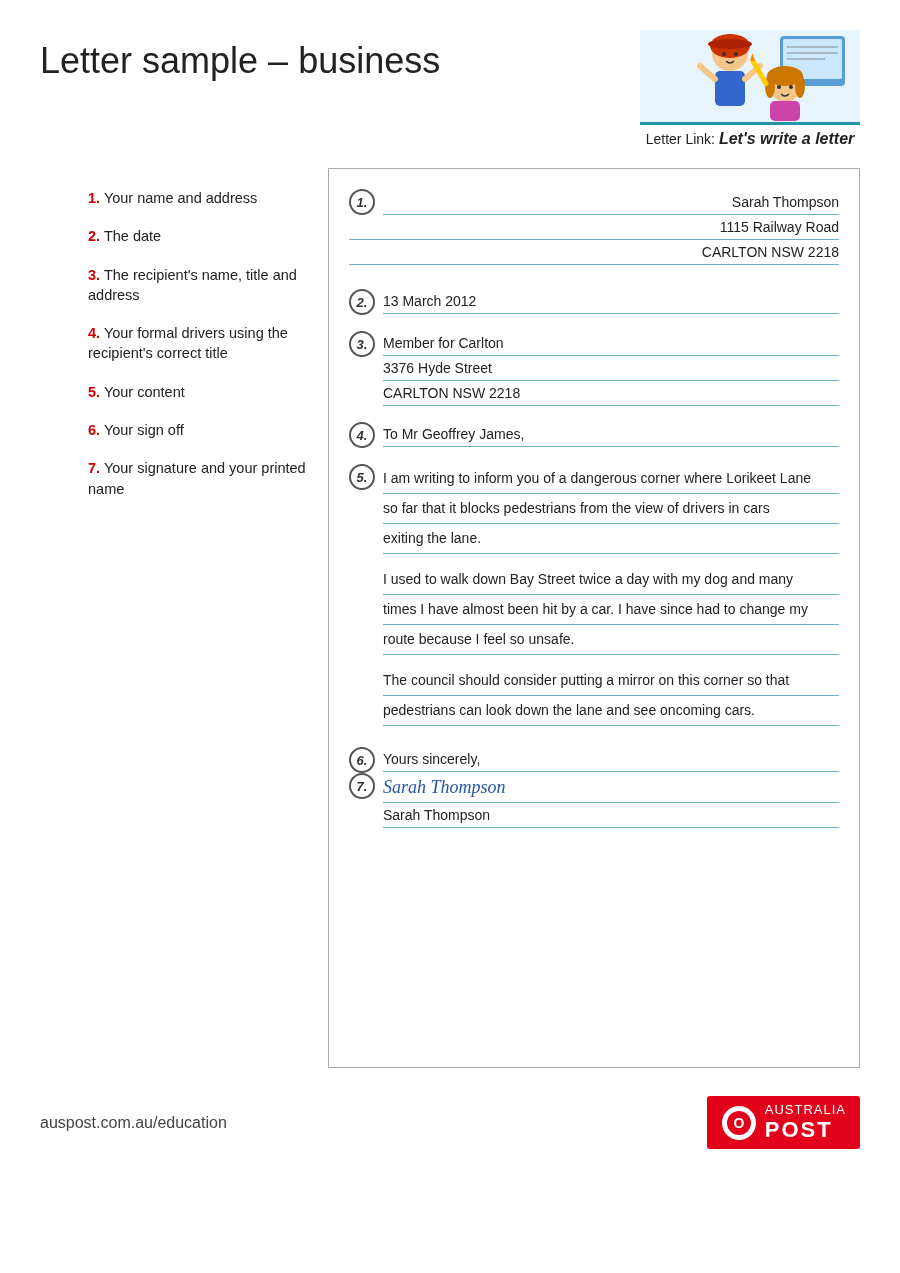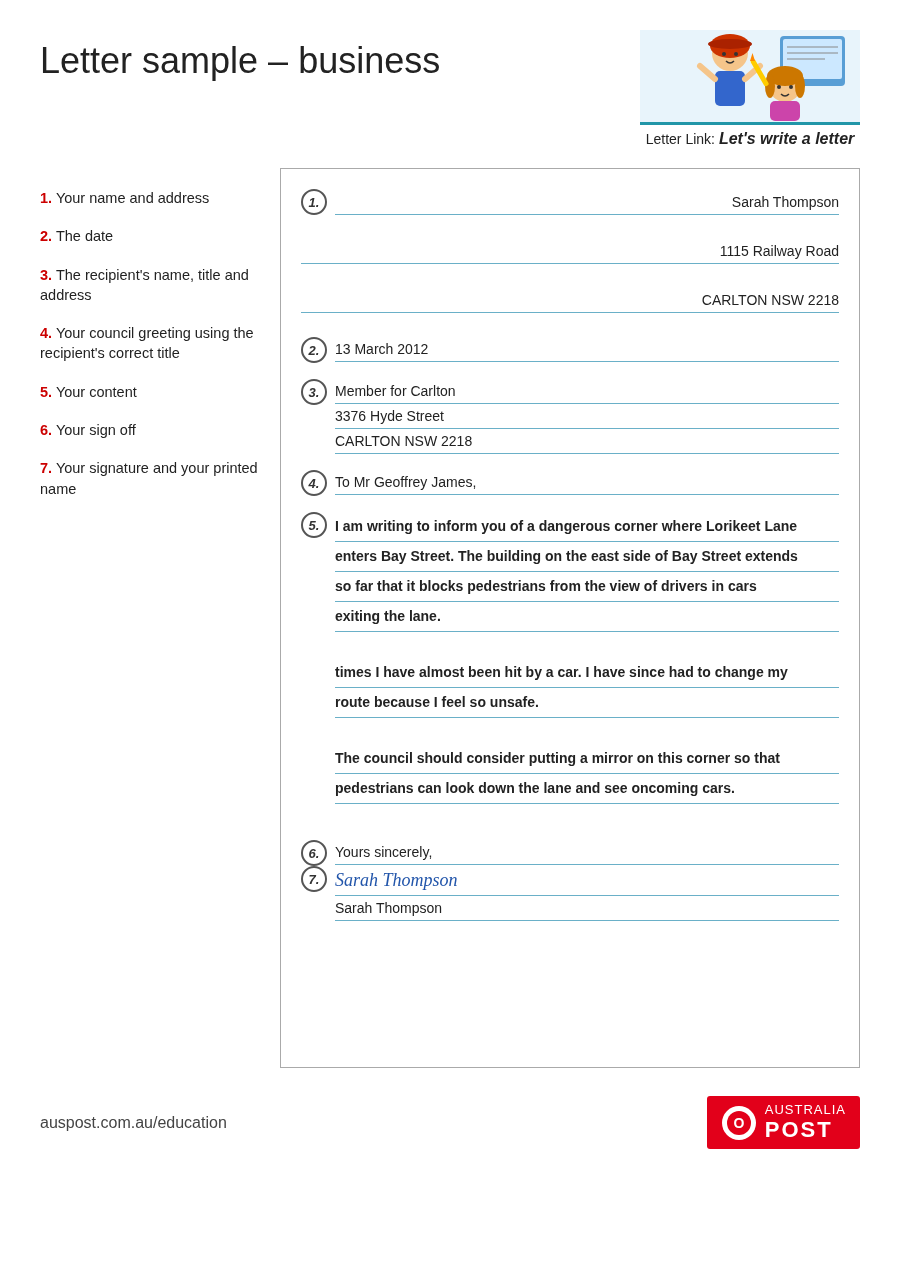--- a/index.html
+++ b/index.html
@@ -65,20 +65,21 @@
       display: flex;
       gap: 20px;
       margin-top: 20px;
     }
 
     
     .sidebar {
       width: 220px;
       flex-shrink: 0;
       padding-top: 20px;
+      margin-left: 48px;
     }
     .sidebar-item {
       margin-bottom: 18px;
       font-size: 14.5px;
       line-height: 1.4;
     }
     .sidebar-item .num {
       color: #cc0000;
       font-weight: bold;
     }
@@ -109,21 +110,20 @@
       margin-right: 8px;
       background: #fff;
     }
 
     .letter-line-right {
       border-bottom: 1px solid #6ab0c8;
       padding: 4px 0;
       min-height: 24px;
       text-align: right;
       font-size: 14px;
-      margin-top: 24px;
     }
 
     
     .section-address {
       margin-bottom: 14px;
     }
     .section-address-first {
       display: flex;
       align-items: center;
       justify-content: flex-end;
@@ -141,22 +141,21 @@
 
     .spacer-line {
       border-bottom: 1px solid #6ab0c8;
       min-height: 24px;
       padding: 4px 0;
       font-size: 14px;
     }
 
     
     .content-paragraph {
-      margin-bottom: 26px;
-      font-weight: bold;
+      margin-bottom: 11px;
     }
     .content-line {
       border-bottom: 1px solid #6ab0c8;
       padding: 4px 0;
       min-height: 22px;
       font-size: 14px;
       line-height: 1.5;
     }
 
     
@@ -256,21 +255,21 @@
     <div class="sidebar-item">
       <span class="num">2.</span>
       <span>The date</span>
     </div>
     <div class="sidebar-item">
       <span class="num">3.</span>
       <span>The recipient's name, title and address</span>
     </div>
     <div class="sidebar-item">
       <span class="num">4.</span>
-      <span>Your council greeting using the recipient's correct title</span>
+      <span>Your formal drivers using the recipient's correct title</span>
     </div>
     <div class="sidebar-item">
       <span class="num">5.</span>
       <span>Your content</span>
     </div>
     <div class="sidebar-item">
       <span class="num">6.</span>
       <span>Your sign off</span>
     </div>
     <div class="sidebar-item">
@@ -323,26 +322,26 @@
 
     <div class="section-gap"></div>
     <div style="height:6px;"></div>
 
     <div class="numbered-row">
       <span class="circle-num">5.</span>
       <div class="numbered-row-content">
 
         <div class="content-paragraph">
           <div class="content-line">I am writing to inform you of a dangerous corner where Lorikeet Lane</div>
-          <div class="content-line">enters Bay Street. The building on the east side of Bay Street extends</div>
           <div class="content-line">so far that it blocks pedestrians from the view of drivers in cars</div>
           <div class="content-line">exiting the lane.</div>
         </div>
 
         <div class="content-paragraph">
+          <div class="content-line">I used to walk down Bay Street twice a day with my dog and many</div>
           <div class="content-line">times I have almost been hit by a car. I have since had to change my</div>
           <div class="content-line">route because I feel so unsafe.</div>
         </div>
 
         <div class="content-paragraph">
           <div class="content-line">The council should consider putting a mirror on this corner so that</div>
           <div class="content-line">pedestrians can look down the lane and see oncoming cars.</div>
         </div>
       </div>
     </div>

